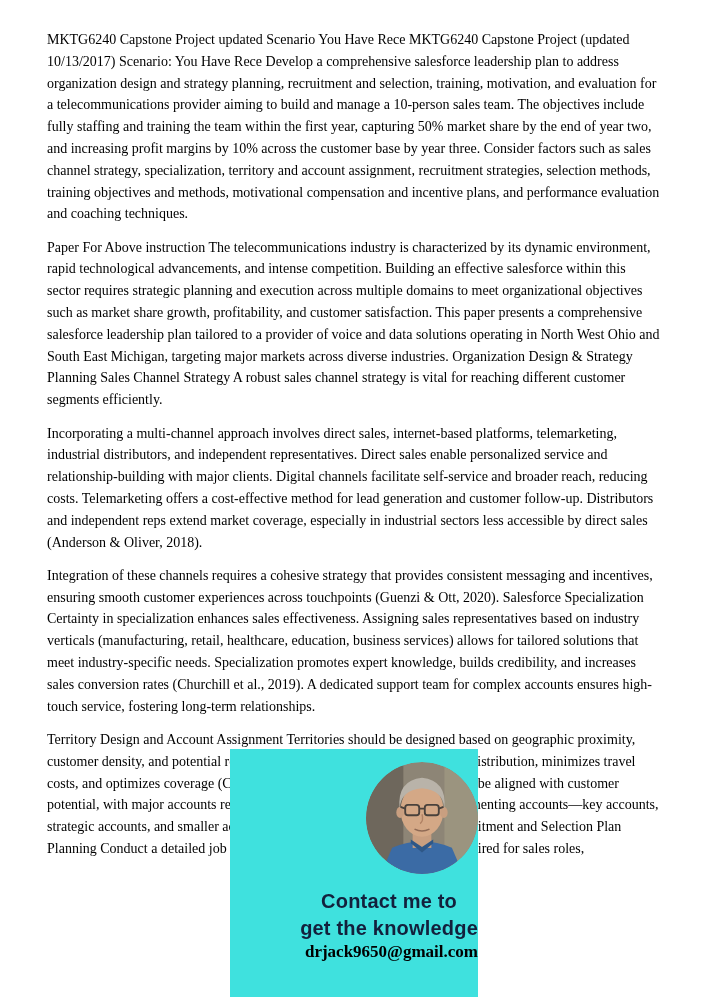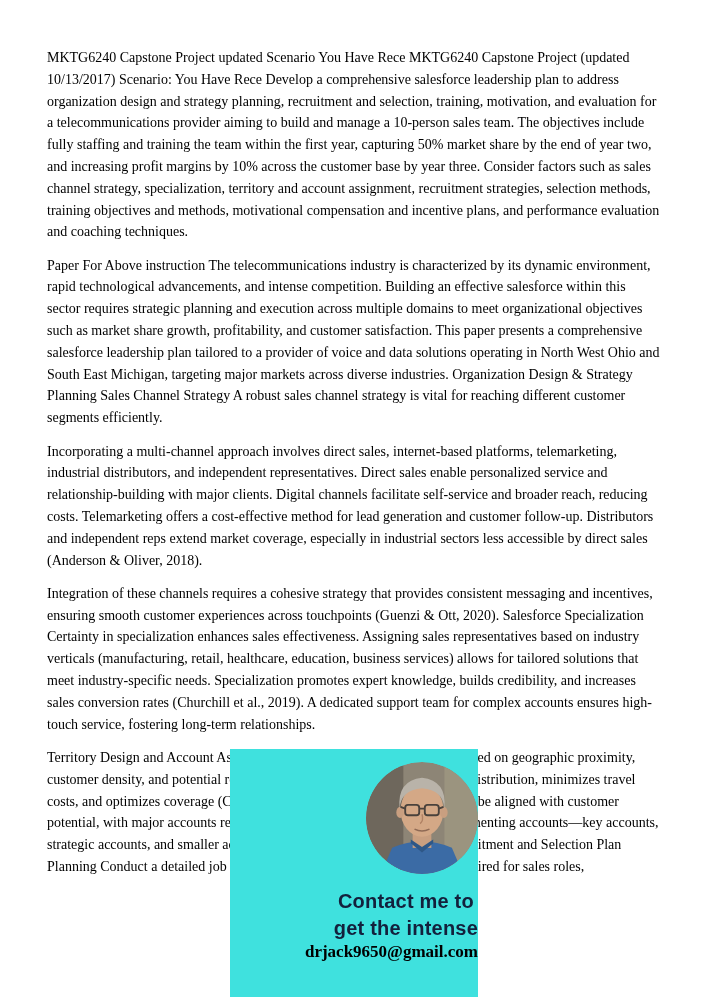--- a/index.html
+++ b/index.html
@@ -5,21 +5,21 @@
   * { margin: 0; padding: 0; box-sizing: border-box; }
   html, body { background: #ffffff; }
   body {
     width: 708px;
     height: 1000px;
     position: relative;
     overflow: hidden;
     font-family: "Liberation Serif", serif;
   }
   .doc {
-    padding: 47px 48px 0 47px;
+    padding: 29px 48px 0 47px;
     font-size: 14px;
     line-height: 21.8px;
     color: #000000;
     text-align: left;
   }
   .doc p {
     margin: 0 0 11.5px 0;
   }
   .overlay {
     position: absolute;
@@ -103,16 +103,16 @@
 
         <path d="M60 56 Q62 63 58 66" stroke="#b08164" stroke-width="1.5" fill="none"></path>
         <path d="M52 72 Q60 76 68 72" stroke="#8f6a55" stroke-width="1.6" fill="none"></path>
 
         <path d="M48 87 L60 97 L72 87 L72 83 L60 91 L48 83 Z" fill="#2e5787"></path>
       </g>
     </svg>
   </div>
   <div class="headline" style="color: rgb(19, 32, 60);">
     <span>Contact me to</span><br>
-    <span>get the intense</span>
+    <span>get the knowledge</span>
   </div>
   <div class="email">drjack9650@gmail.com</div>
 </div>
 
 </body></html>

